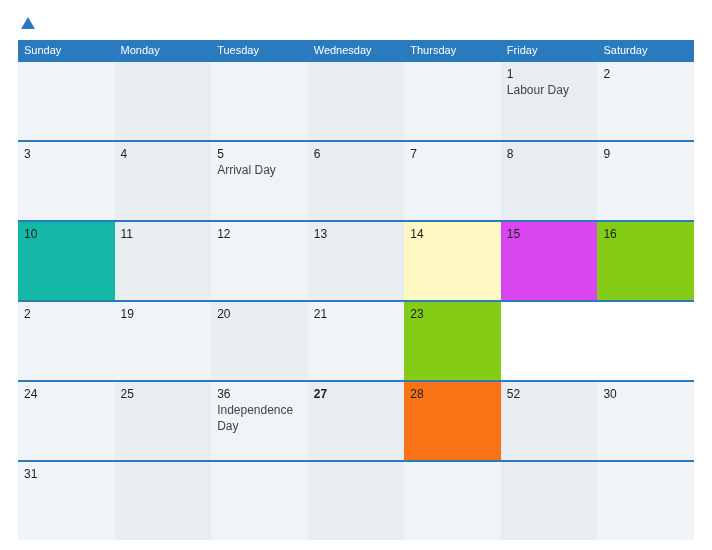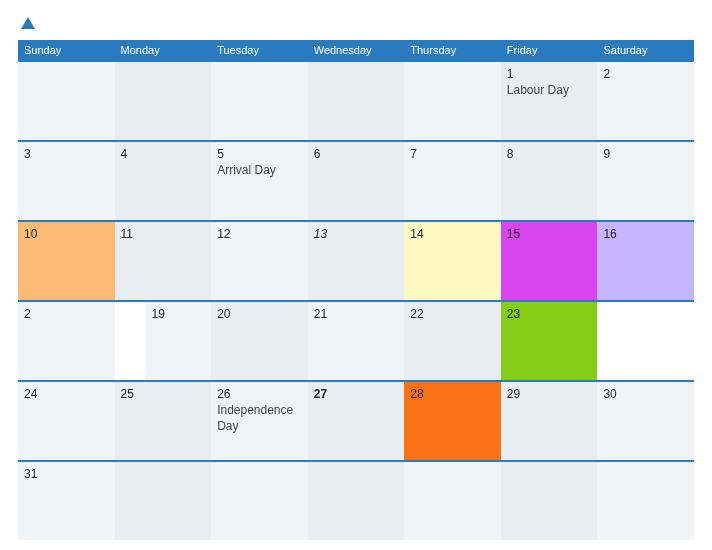--- a/index.html
+++ b/index.html
@@ -183,81 +183,78 @@
           <span class="day-num">7</span>
         </div>
         <div class="cal-cell" style="background: rgb(232, 237, 242);">
           <span class="day-num">8</span>
         </div>
         <div class="cal-cell" style="background: rgb(240, 244, 248);">
           <span class="day-num">9</span>
         </div>
       </div>
       <div class="cal-week">
-        <div class="cal-cell" style="background: #fdba74;">
+        <div class="cal-cell" style="background: #14b8a6;">
           <span class="day-num">10</span>
         </div>
         <div class="cal-cell" style="background: rgb(232, 237, 242);">
           <span class="day-num">11</span>
         </div>
         <div class="cal-cell" style="background: rgb(240, 244, 248);">
           <span class="day-num">12</span>
         </div>
-        <div class="cal-cell" style="background: rgb(232, 237, 242); font-style: italic;">
+        <div class="cal-cell" style="background: rgb(232, 237, 242);">
           <span class="day-num">13</span>
         </div>
         <div class="cal-cell" style="background: #fef9c3;">
           <span class="day-num">14</span>
         </div>
         <div class="cal-cell" style="background: #d946ef;">
           <span class="day-num">15</span>
         </div>
-        <div class="cal-cell" style="background: #c4b5fd;">
+        <div class="cal-cell" style="background: #84cc16;">
           <span class="day-num">16</span>
         </div>
       </div>
       <div class="cal-week">
         <div class="cal-cell" style="background: rgb(240, 244, 248);">
           <span class="day-num">2</span>
         </div>
-        <div class="cal-cell" style="background: rgb(240, 244, 248); margin-left: 31px;">
+        <div class="cal-cell" style="background: rgb(240, 244, 248);">
           <span class="day-num">19</span>
         </div>
         <div class="cal-cell" style="background: rgb(232, 237, 242);">
           <span class="day-num">20</span>
         </div>
         <div class="cal-cell" style="background: rgb(240, 244, 248);">
           <span class="day-num">21</span>
-        </div>
-        <div class="cal-cell" style="background: rgb(232, 237, 242);">
-          <span class="day-num">22</span>
         </div>
         <div class="cal-cell" style="background: #84cc16;">
           <span class="day-num">23</span>
         </div>
       </div>
       <div class="cal-week">
         <div class="cal-cell" style="background: rgb(240, 244, 248);">
           <span class="day-num">24</span>
         </div>
         <div class="cal-cell" style="background: rgb(232, 237, 242);">
           <span class="day-num">25</span>
         </div>
         <div class="cal-cell" style="background: rgb(240, 244, 248);">
-          <span class="day-num">26</span>
+          <span class="day-num">36</span>
           <span class="holiday">Independence Day</span>
         </div>
         <div class="cal-cell" style="background: rgb(232, 237, 242); font-weight: bold;">
           <span class="day-num">27</span>
         </div>
         <div class="cal-cell" style="background: #f97316;">
           <span class="day-num">28</span>
         </div>
         <div class="cal-cell" style="background: rgb(232, 237, 242);">
-          <span class="day-num">29</span>
+          <span class="day-num">52</span>
         </div>
         <div class="cal-cell" style="background: rgb(240, 244, 248);">
           <span class="day-num">30</span>
         </div>
       </div>
       <div class="cal-week">
         <div class="cal-cell" style="background: rgb(240, 244, 248);">
           <span class="day-num">31</span>
         </div>
         <div class="cal-cell empty" style="background: rgb(232, 237, 242);"></div>

